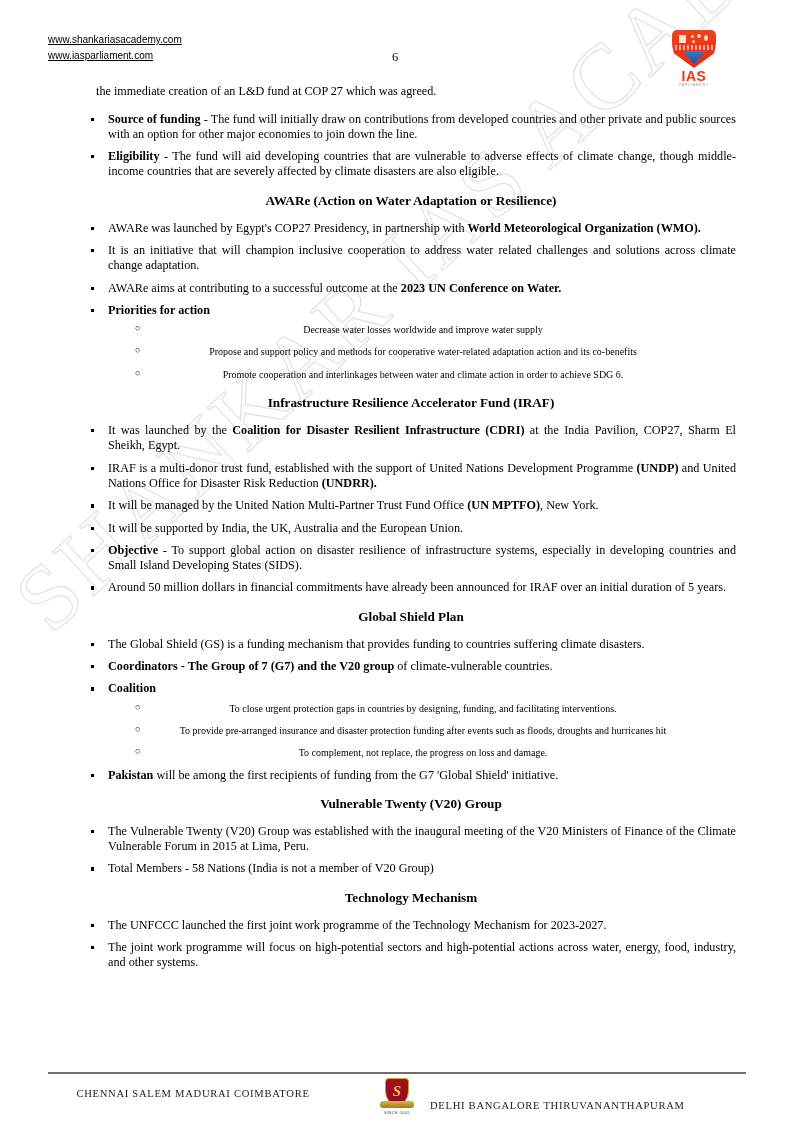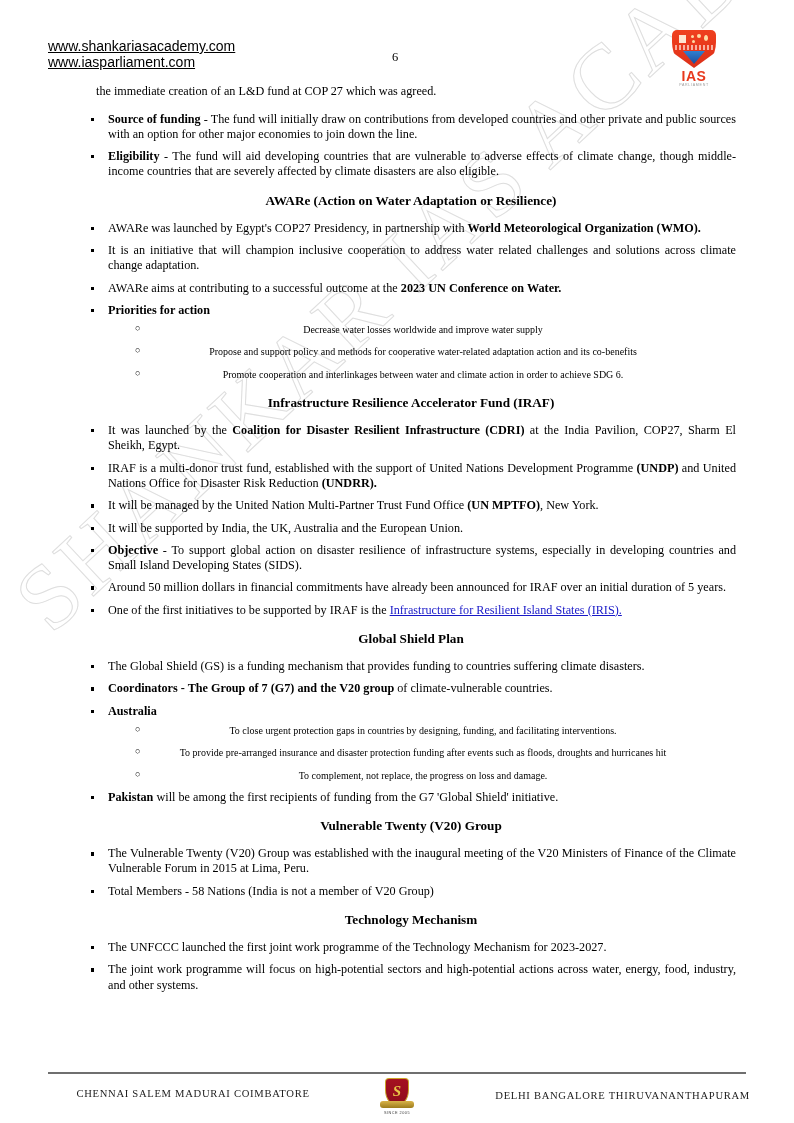--- a/index.html
+++ b/index.html
@@ -49,23 +49,23 @@
     position: absolute;
     left: 0;
     top: 0;
     width: 794px;
     height: 92px;
     z-index: 2;
   }
   .site-links {
     position: absolute;
     left: 48px;
-    top: 39px;
+    top: 32px;
     font-family: "Liberation Sans", "DejaVu Sans", sans-serif;
-    font-size: 14px;
+    font-size: 10px;
     line-height: 15.5px;
     color: #000000;
   }
   .site-links a,
   .site-links span.link {
     display: block;
     color: #000000;
     text-decoration: underline;
   }
   .page-number {
@@ -254,23 +254,23 @@
     text-align: center;
     font-family: "Liberation Serif", "DejaVu Serif", serif;
     font-size: 10.6px;
     letter-spacing: .7px;
     color: #1c1c1c;
     white-space: nowrap;
   }
   .footer-right {
     position: absolute;
     left: 430px;
-    top: 24px;
+    top: 34px;
     width: 320px;
-    text-align: right;
+    text-align: left;
     font-family: "Liberation Serif", "DejaVu Serif", serif;
     font-size: 10.6px;
     letter-spacing: .7px;
     color: #1c1c1c;
     white-space: nowrap;
   }
   
   .crest {
     position: absolute;
     left: 378px;
@@ -378,29 +378,28 @@
         </div>
         <div class="block">
           <div class="section-heading">Infrastructure Resilience Accelerator Fund (IRAF)</div>
           <ul class="lvl1">
             <li><span>It was launched by the </span><span class="b">Coalition for Disaster Resilient Infrastructure (CDRI)</span><span> at the India Pavilion, COP27, Sharm El Sheikh, Egypt.</span></li>
             <li><span>IRAF is a multi-donor trust fund, established with the support of United Nations Development Programme </span><span class="b">(UNDP)</span><span> and United Nations Office for Disaster Risk Reduction </span><span class="b">(UNDRR).</span></li>
             <li><span>It will be managed by the United Nation Multi-Partner Trust Fund Office </span><span class="b">(UN MPTFO)</span><span>, New York.</span></li>
             <li><span>It will be supported by India, the UK, Australia and the European Union.</span></li>
             <li><span class="b">Objective</span><span> - To support global action on disaster resilience of infrastructure systems, especially in developing countries and Small Island Developing States (SIDS).</span></li>
             <li><span>Around 50 million dollars in financial commitments have already been announced for IRAF over an initial duration of 5 years.</span></li>
-            <li><span>One of the first initiatives to be supported by IRAF is the </span><a class="doc-link" href="#">Infrastructure for Resilient Island States (IRIS).</a></li>
           </ul>
         </div>
         <div class="block">
           <div class="section-heading">Global Shield Plan</div>
           <ul class="lvl1">
             <li><span>The Global Shield (GS) is a funding mechanism that provides funding to countries suffering climate disasters.</span></li>
             <li><span class="b">Coordinators - The Group of 7 (G7) and the V20 group</span><span> of climate-vulnerable countries.</span></li>
-            <li class="nojustify"><span class="b">Australia</span><ul class="lvl2">
+            <li class="nojustify"><span class="b">Coalition</span><ul class="lvl2">
                 <li>To close urgent protection gaps in countries by designing, funding, and facilitating interventions.</li>
                 <li>To provide pre-arranged insurance and disaster protection funding after events such as floods, droughts and hurricanes hit</li>
                 <li>To complement, not replace, the progress on loss and damage.</li>
               </ul></li>
             <li><span class="b">Pakistan</span><span> will be among the first recipients of funding from the G7 'Global Shield' initiative.</span></li>
           </ul>
         </div>
         <div class="block">
           <div class="section-heading">Vulnerable Twenty (V20) Group</div>
           <ul class="lvl1">

